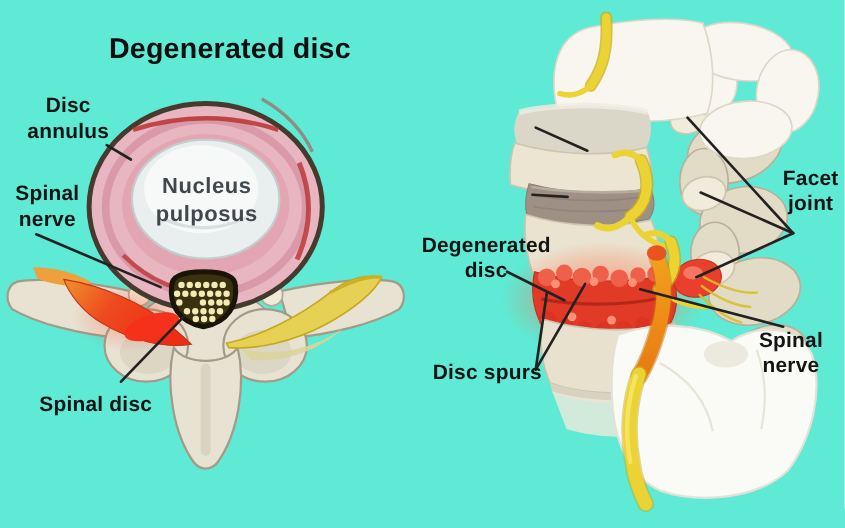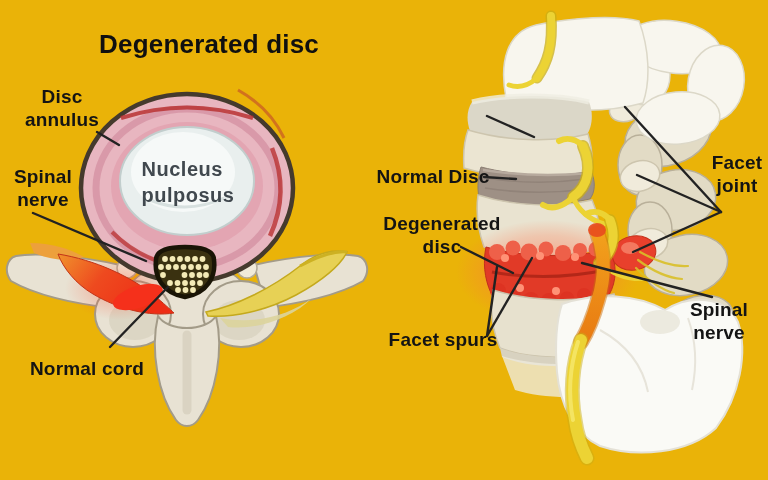--- a/index.html
+++ b/index.html
@@ -1,19 +1,19 @@
 <!DOCTYPE html>
 <html><head>
 <meta charset="utf-8">
 <style>
   html,body{margin:0;padding:0;background:#fff;}
   .canvas{
     position:relative;
     width:768px;height:480px;
-    background:#eab308;
+    background:#5eead4;
     overflow:hidden;
     font-family:"Liberation Sans", sans-serif;
   }
   .art{position:absolute;left:0;top:0;width:768px;height:480px;}
   .label{
     position:absolute;
     transform:translate(-50%,-50%);
     color:#141414;
     font-weight:700;
     font-size:19px;
@@ -31,20 +31,21 @@
     letter-spacing:.2px;
     white-space:nowrap;
   }
   .nucleus-label{
     position:absolute;
     transform:translate(-50%,-50%);
     color:#40484e;
     font-weight:700;
     font-size:20px;
     line-height:1.3;
+    text-align:center;
     white-space:pre-line;
     letter-spacing:.5px;
   }
 </style>
 </head>
 <body>
 
 <div class="canvas">
 
   <svg class="art" viewBox="0 0 768 480" aria-hidden="true">
@@ -281,28 +282,27 @@
 
   <div class="nucleus-label" style="left:188px;top:182px">Nucleus
 pulposus</div>
 
   <div class="label" style="left:62px;top:109px">Disc
 annulus</div>
 
   <div class="label" style="left:43px;top:189px">Spinal
 nerve</div>
 
-  <div class="label" style="left:87px;top:369px">Normal cord</div>
-
-
-  <div class="label" style="left:433px;top:177px">Normal Disc</div>
+  <div class="label" style="left:87px;top:369px">Spinal disc</div>
+
+
 
   <div class="label" style="left:737px;top:175px">Facet
 joint</div>
 
   <div class="label" style="left:442px;top:236px">Degenerated
 disc</div>
 
-  <div class="label" style="left:443px;top:340px">Facet spurs</div>
+  <div class="label" style="left:443px;top:340px">Disc spurs</div>
 
   <div class="label" style="left:719px;top:322px">Spinal
 nerve</div>
 </div>
 
 </body></html>

